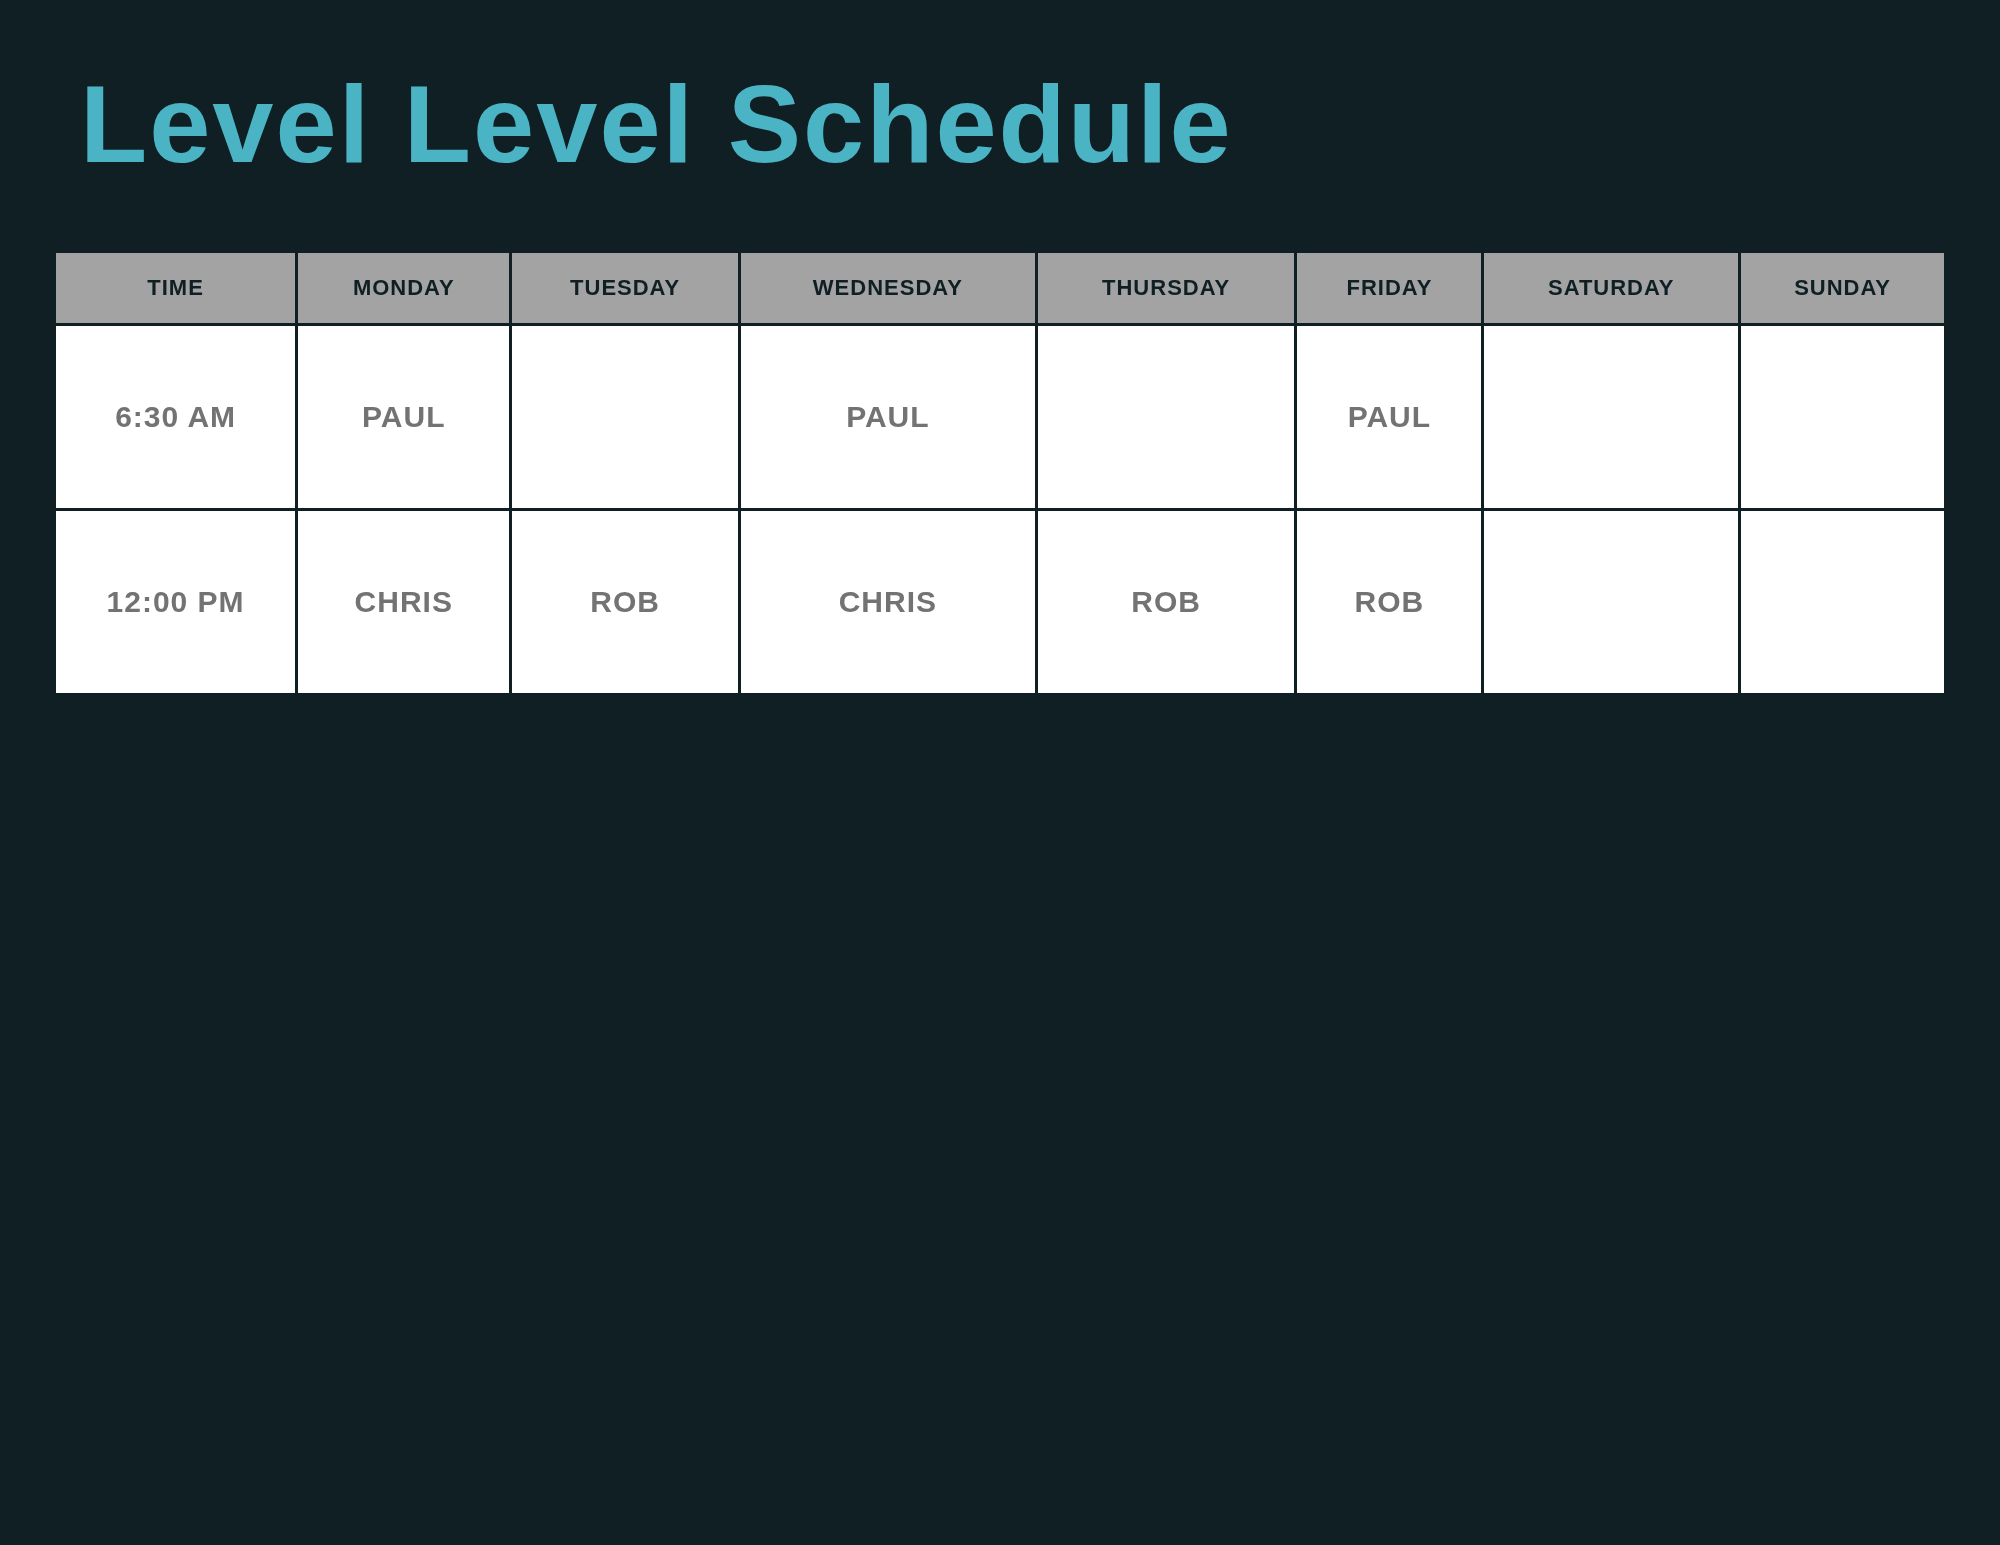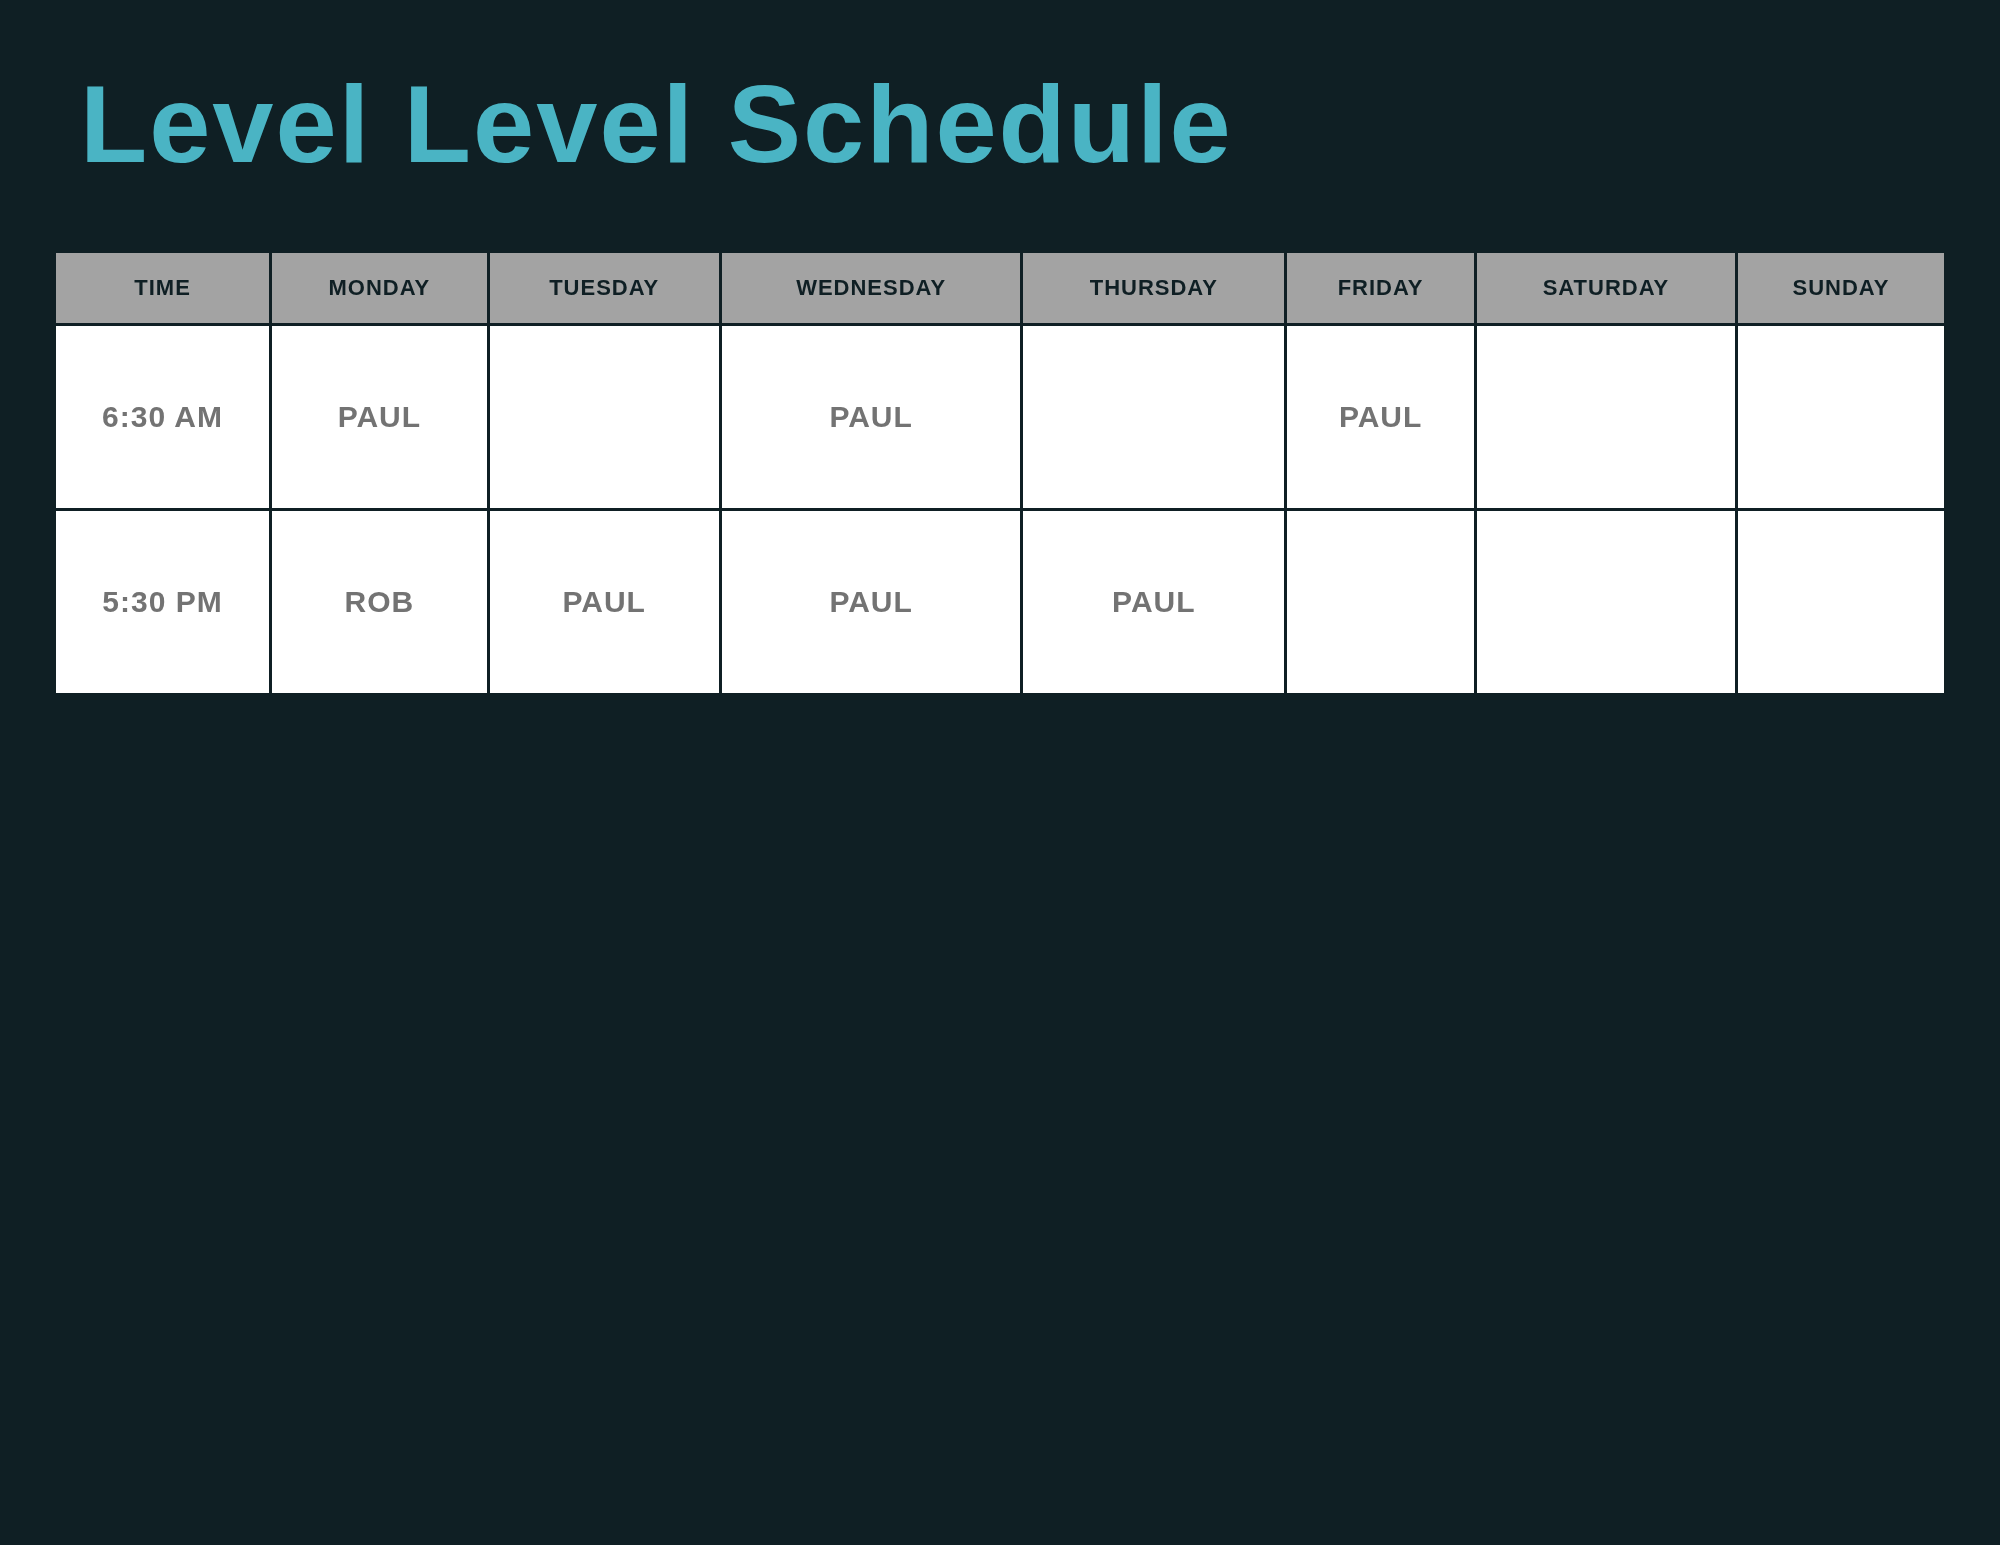--- a/index.html
+++ b/index.html
@@ -101,24 +101,24 @@
           <td class="time-cell">6:30 AM</td>
           <td>PAUL</td>
           <td></td>
           <td>PAUL</td>
           <td></td>
           <td>PAUL</td>
           <td></td>
           <td></td>
         </tr>
         <tr>
-          <td class="time-cell">5:30 PM</td>
+          <td class="time-cell">12:00 PM</td>
+          <td>CHRIS</td>
           <td>ROB</td>
-          <td>PAUL</td>
-          <td>PAUL</td>
-          <td>PAUL</td>
-          <td></td>
+          <td>CHRIS</td>
+          <td>ROB</td>
+          <td>ROB</td>
           <td></td>
           <td></td>
         </tr>
       </tbody>
   </table>
 </div>
 
 </body></html>

